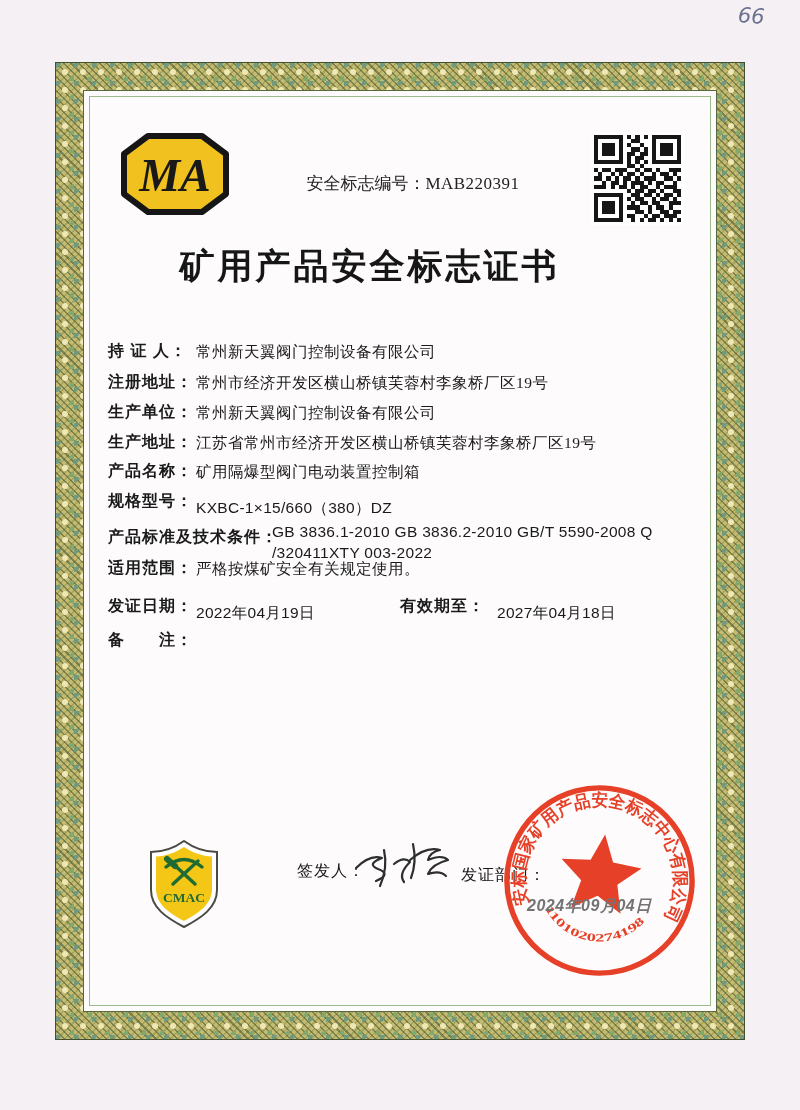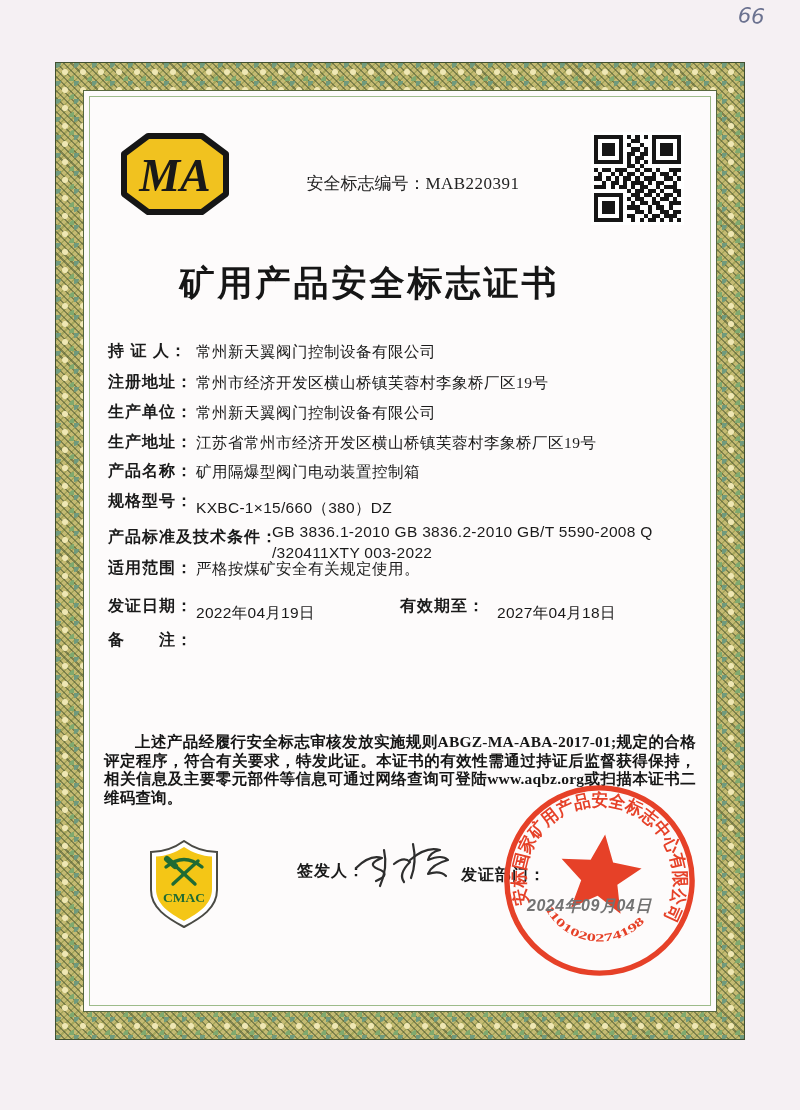--- a/index.html
+++ b/index.html
@@ -43,21 +43,21 @@
     font-family:"Liberation Serif", serif;font-size:17px;color:#222;}
   .certno-line .val{font-family:"Liberation Serif", serif;letter-spacing:.5px;margin-left:0;}
   .qr{
     left:591px;top:132px;width:93px;height:93px;
     background:#ffffff;box-sizing:border-box;padding:3px;
     display:grid;grid-template-columns:repeat(21,1fr);grid-template-rows:repeat(21,1fr);
   }
   .qm{width:100%;height:100%;}
   .qm.on{background:#161616;}
   .title{
-    left:0;top:260px;width:739px;text-align:center;
+    left:0;top:243px;width:739px;text-align:center;
     font-family:"Liberation Serif", serif;font-weight:bold;
     font-size:35px;letter-spacing:3px;color:#161616;
   }
   
   .flabel{
     font-weight:bold;font-size:16px;color:#1a1a1a;letter-spacing:1px;
     white-space:pre;font-family:"Liberation Sans", sans-serif;
   }
   .fval{
     font-weight:normal;font-size:15.5px;color:#1a1a1a;letter-spacing:.5px;
@@ -65,21 +65,21 @@
   }
   .fval.alnum{font-family:"Liberation Sans", sans-serif;letter-spacing:.3px;margin-top:6px;}
   .std-val{width:412px;line-height:21px;}
   .statement{
     left:104px;top:733px;width:592px;
     font-family:"Liberation Serif", serif;font-weight:bold;
     font-size:15.5px;line-height:18.5px;color:#161616;
     text-align:justify;text-indent:2em;letter-spacing:.2px;
   }
   .signer-label,.issuer-label{
-    font-weight:bold;font-size:16px;letter-spacing:1px;color:#1a1a1a;
+    font-weight:normal;font-size:16px;letter-spacing:1px;color:#1a1a1a;
   }
   .stamp-date{
     left:527px;top:896px;font-weight:bold;font-size:16px;color:#737373;
     letter-spacing:.5px;z-index:5;font-style:italic;
   }
   .stamp-wrap{left:501px;top:782px;width:197px;height:197px;transform:rotate(7deg);}
   svg text{font-family:"Liberation Serif", serif;}
 </style>
 </head>
 <body>
@@ -571,21 +571,20 @@
   <div class="abs flabel" style="left:108px;top:558px">适用范围：</div>
   <div class="abs fval" style="left:196px;top:559px">严格按煤矿安全有关规定使用。</div>
 
   <div class="abs flabel" style="left:108px;top:596px">发证日期：</div>
   <div class="abs fval alnum" style="left:196px;top:597px">2022年04月19日</div>
   <div class="abs flabel" style="left:400px;top:596px">有效期至：</div>
   <div class="abs fval alnum" style="left:497px;top:597px">2027年04月18日</div>
 
   <div class="abs flabel" style="left:108px;top:630px">备　　注：</div>
 
-  <div class="abs statement">上述产品经履行安全标志审核发放实施规则ABGZ-MA-ABA-2017-01;规定的合格评定程序，符合有关要求，特发此证。本证书的有效性需通过持证后监督获得保持，相关信息及主要零元部件等信息可通过网络查询可登陆www.aqbz.org或扫描本证书二维码查询。</div>
 
   <svg class="abs" style="left:149px;top:840px;width:70px;height:88px" viewBox="0 0 70 88">
     <path d="M35,1 C24,9 13,12 2,12 L2,50 C2,68 18,78 35,87 C52,78 68,68 68,50 L68,12 C57,12 46,9 35,1 Z" fill="#ffffff" stroke="#4a4a44" stroke-width="2"></path>
     <path d="M35,7 C26,13 17,16 7,16.5 L7,49 C7,64 20,73 35,81 C50,73 63,64 63,49 L63,16.5 C53,16 44,13 35,7 Z" fill="#f4c616"></path>
     <g stroke="#1f6b34" stroke-width="3.4" fill="none" stroke-linecap="round">
       <path d="M17,27 Q35,12 53,27"></path>
       <path d="M21,21 L46,44"></path>
       <path d="M49,21 L24,44"></path>
       <path d="M18,19 L26,26" stroke-width="6"></path>
     </g>

